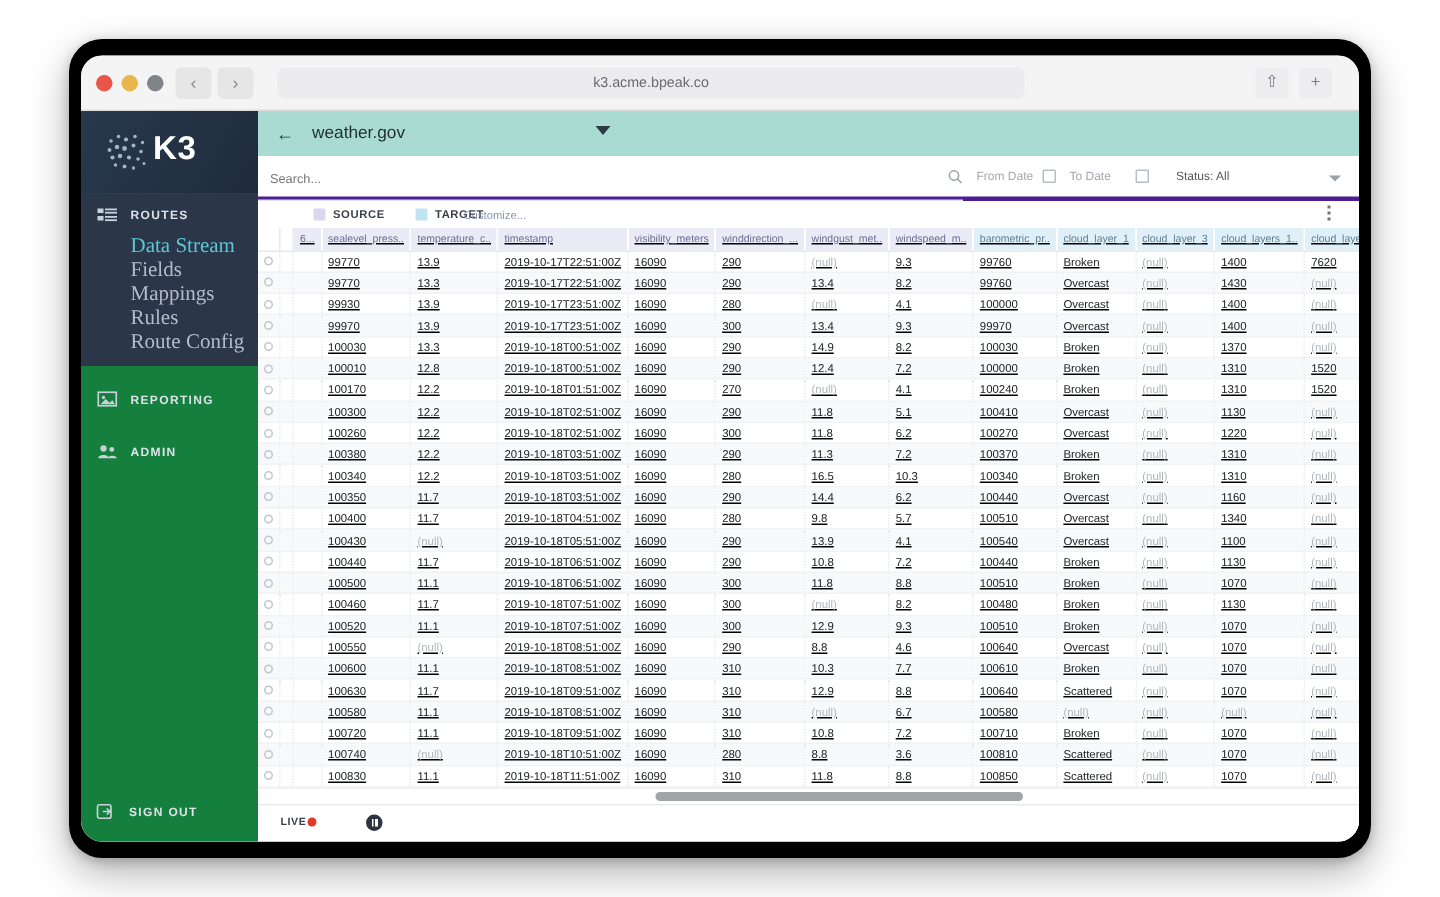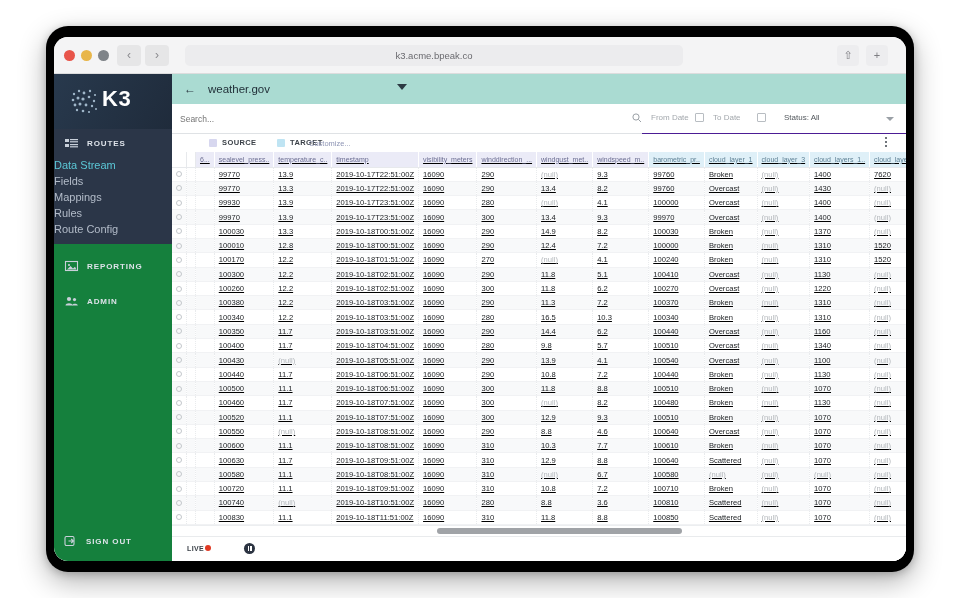--- a/index.html
+++ b/index.html
@@ -103,22 +103,22 @@
   }
   .nav-section {
     display: flex; align-items: center;
     height: 26px; padding-left: 10px;
     font-size: 8px; letter-spacing: 0.9px; color: #dde2e9; font-weight: bold;
   }
   .nav-section .ico { width: 16px; height: 12px; margin-right: 7px; display:block; }
   #routes-group { background: #2b3648; padding-bottom: 7px; }
   #routes-group .nav-section { height: 28px; }
   .sub-item {
-    height: 16px; line-height: 16px;
-    font-size: 11px; color: #b3bcc9;
+    padding-left: 33px; height: 16px; line-height: 16px;
+    font-size: 14px; color: #b3bcc9; font-family: Liberation Serif, serif;
   }
   .sub-item.active { color: #5bc7d6; }
   #reporting-row, #admin-row { margin-top: 9px; }
   #signout-row {
     position: absolute; left: 0; bottom: 10px;
     display: flex; align-items: center; height: 20px; padding-left: 10px;
     font-size: 8px; letter-spacing: 0.9px; color: #dde2e9; font-weight: bold; margin-top: 34px;
   }
   #signout-row .ico { width: 14px; height: 12px; margin-right: 8px; }
 
@@ -145,21 +145,21 @@
     width: 0; height: 0;
     border-left: 5px solid transparent;
     border-right: 5px solid transparent;
     border-top: 6px solid #2c3a43;
   }
 
   
   #filterbar {
     position: relative;
     height: 30px;
-    border-bottom: 1px solid #4c1d95;
+    border-bottom: 3px solid #4c1d95;
     background: #ffffff;
   }
   #search-input {
     position: absolute; left: 8px; top: 8px;
     width: 440px; height: 14px;
     font-size: 8.5px; color: #9aa0a6;
     border: none; outline: none; background: transparent;
   }
   #search-icon { position: absolute; left: 460px; top: 9px; }
   .datefield {

